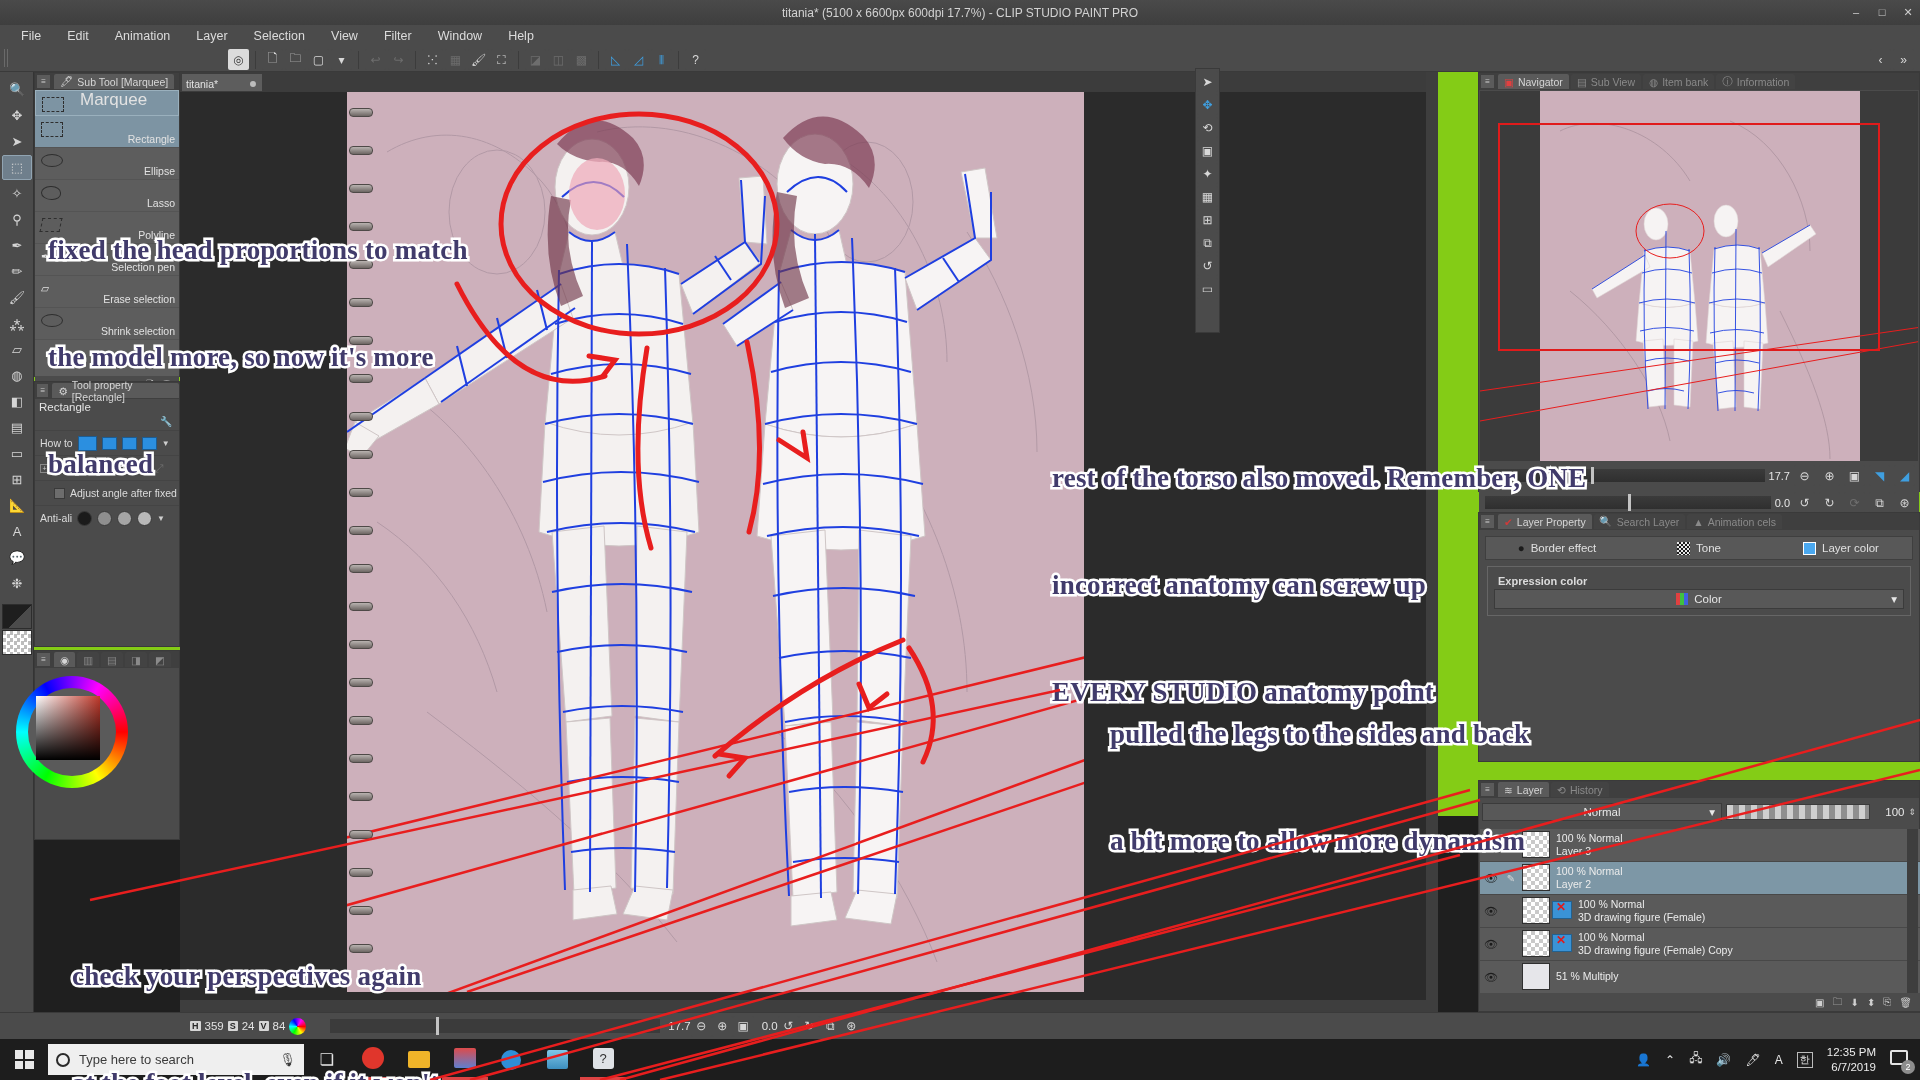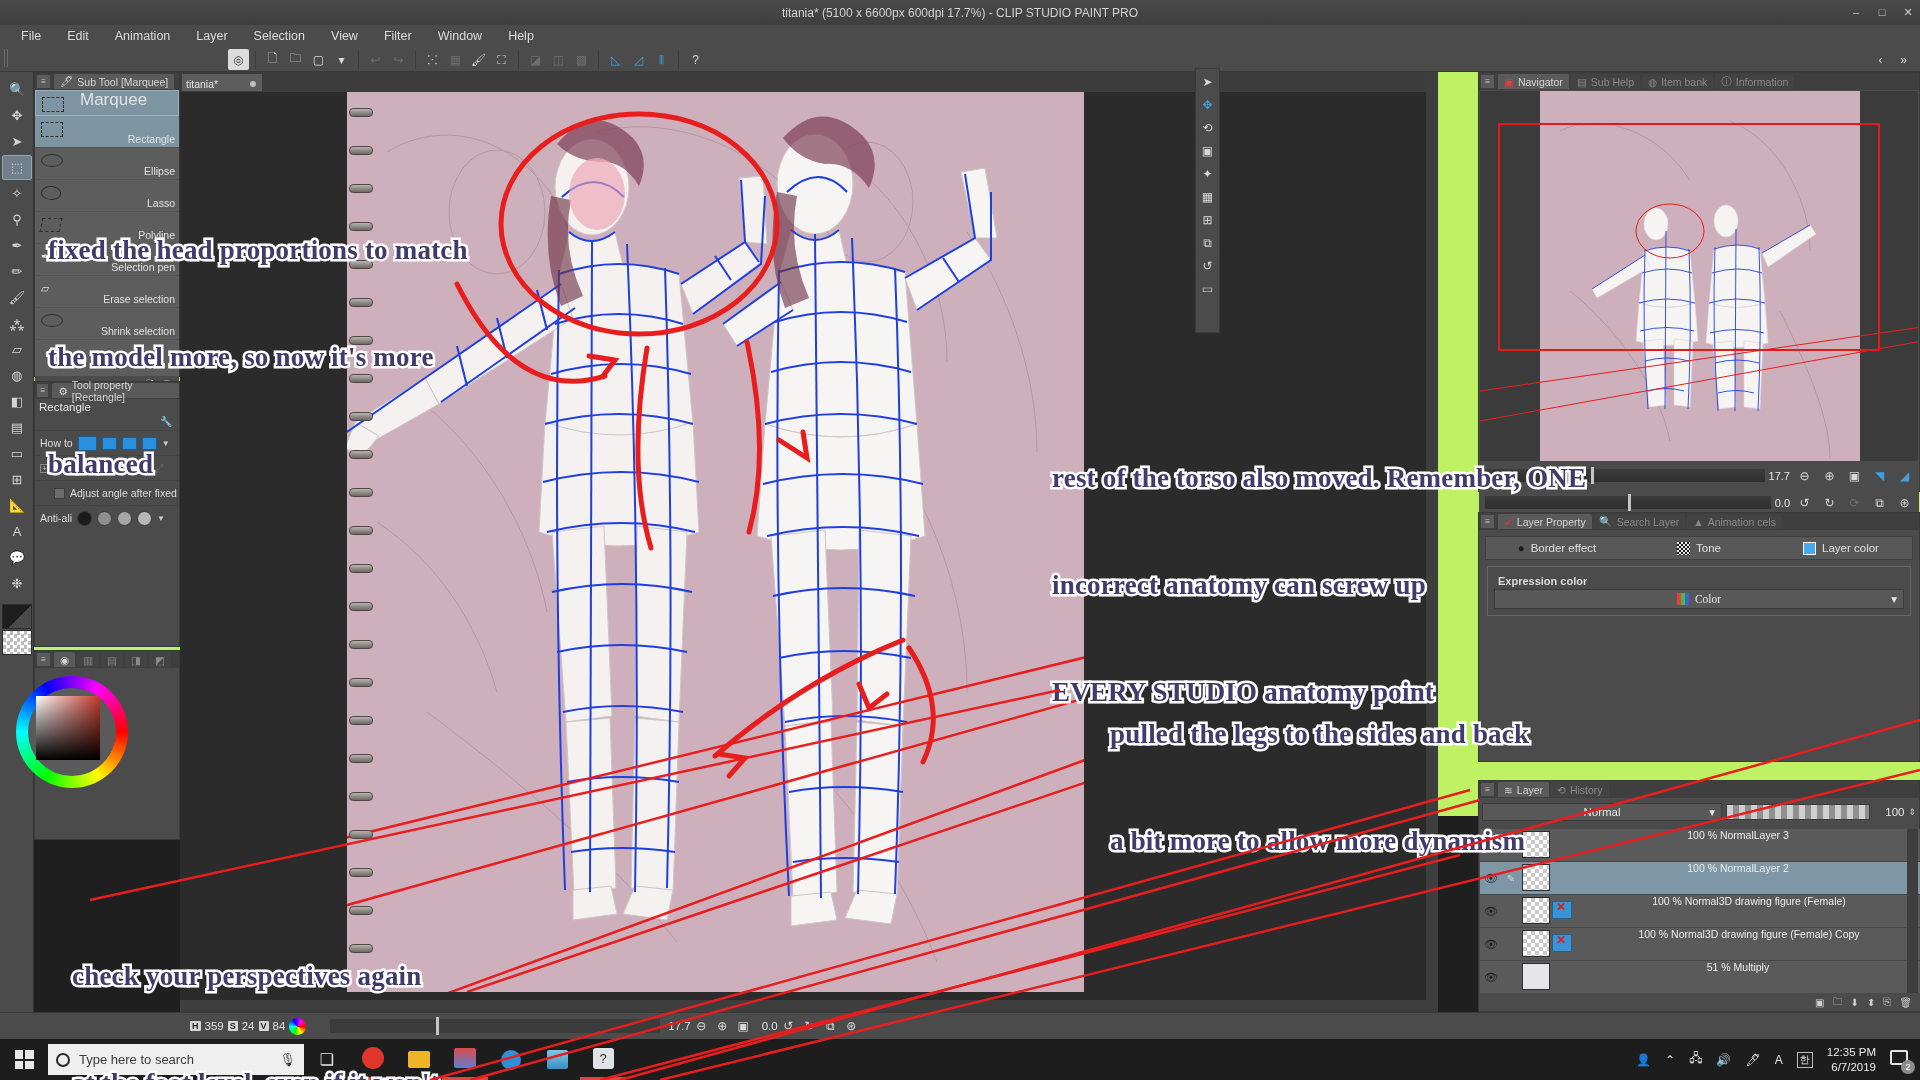--- a/index.html
+++ b/index.html
@@ -1,18 +1,18 @@
 <!DOCTYPE html>
 <html><head>
 <meta charset="utf-8">
 <style>
   html,body{margin:0;padding:0;background:#1f1f1f;}
   *{box-sizing:border-box;}
   body{width:1920px;height:1080px;overflow:hidden;font-family:"Liberation Sans",sans-serif;}
-  #app{position:relative;width:1920px;height:816px;background:#bef264;}
+  #app{position:relative;width:1920px;height:816px;background:#84cc16;}
 
   
   .titlebar{position:absolute;left:0;top:0;width:1920px;height:25px;background:linear-gradient(#4a4a4a,#3e3e3e);
     display:flex;align-items:center;justify-content:center;color:#d2d2d2;font-size:12px;}
   .winbtns{position:absolute;right:4px;top:4px;display:flex;gap:10px;color:#cfcfcf;font-size:11px;}
   .winbtns span{width:16px;height:16px;display:flex;align-items:center;justify-content:center;}
 
   
   .menubar{position:absolute;left:0;top:25px;width:1920px;height:22px;background:#4b4b4b;display:flex;align-items:center;
     padding-left:8px;color:#dcdcdc;font-size:12.5px;}
@@ -93,38 +93,38 @@
   .navred{position:absolute;left:18px;top:32px;width:382px;height:228px;border:2px solid #e01b1b;}
   .navbar2{height:27px;background:#4b4b4b;display:flex;align-items:center;justify-content:flex-end;gap:4px;padding-right:4px;}
   .navnum{color:#e6e6e6;font-size:11px;}
 
   .layerprop{position:absolute;left:1478px;top:512px;width:442px;height:250px;}
   .lpbtnrow{margin:6px;height:24px;background:#585858;border:1px solid #3f3f3f;display:flex;align-items:center;}
   .lpb{flex:1;display:flex;align-items:center;gap:6px;justify-content:center;color:#e0e0e0;font-size:11.5px;}
   .fieldset{margin:4px 8px;border:1px solid #666;padding:4px 6px 6px;}
   .fieldset > .lg{color:#dcdcdc;font-size:11px;margin-top:-12px;background:#4b4b4b;display:inline-block;padding:0 4px;font-weight:bold;}
   .combo{height:20px;background:#585858;border:1px solid #3b3b3b;display:flex;align-items:center;justify-content:center;
-    position:relative;color:#e6e6e6;font-size:11.5px;gap:6px;font-family:Liberation Serif, serif;}
+    position:relative;color:#e6e6e6;font-size:11.5px;gap:6px;}
   .combo .arr{position:absolute;right:6px;}
 
   .layerpal{position:absolute;left:1478px;top:780px;width:442px;height:232px;}
   .lblend{height:22px;margin:3px;display:flex;align-items:center;gap:4px;}
   .blendcombo{width:240px;height:18px;background:#585858;border:1px solid #3b3b3b;color:#e8e8e8;font-size:11.5px;
     display:flex;align-items:center;justify-content:center;position:relative;}
   .opacity{flex:1;height:16px;background:repeating-linear-gradient(90deg,#cfcfcf 0 6px,#8f8f8f 6px 12px);border:1px solid #3b3b3b;}
   .opval{color:#e8e8e8;font-size:11.5px;width:30px;text-align:right;}
   .ltoolrow{height:20px;display:flex;align-items:center;gap:5px;padding:0 5px;color:#d8d8d8;font-size:11px;}
   .layerrows{position:absolute;left:1px;top:48px;width:440px;height:182px;overflow:hidden;background:#5a5a5a;}
   .lrow{height:33px;display:flex;align-items:stretch;border-bottom:1px solid #484848;position:relative;}
   .lrow.sel{background:#7d97a6;}
   .eyecell{width:22px;display:flex;align-items:center;justify-content:center;color:#1b1b1b;font-size:11px;}
   .penclose{width:18px;display:flex;align-items:center;justify-content:center;color:#d8d8d8;font-size:10px;}
   .thumb{width:28px;height:27px;margin:2px;border:1px solid #2f2f2f;
     background:repeating-conic-gradient(#ffffff 0% 25%,#c9c9c9 0% 50%) 0 0/8px 8px;}
-  .ltext{flex:1;padding-left:4px;color:#ececec;font-size:10.5px;display:flex;flex-direction:row;justify-content:center;line-height:1.25;}
+  .ltext{flex:1;padding-left:4px;color:#ececec;font-size:10.5px;display:flex;flex-direction:column;justify-content:center;line-height:1.25;}
   .lrow3d{width:20px;height:18px;background:#3a93d6;border:1px solid #23618f;margin:6px 2px 0 0;position:relative;}
   .lrow3d:after{content:"✕";position:absolute;left:3px;top:-2px;color:#e01b1b;font-size:12px;font-weight:bold;}
 
   
   .statusbar{position:absolute;left:0;top:1012px;width:1920px;height:27px;background:#4b4b4b;border-top:1px solid #3a3a3a;
     display:flex;align-items:center;color:#e2e2e2;font-size:11.5px;}
   .hsv{display:flex;align-items:center;gap:4px;}
   .hsvtag{background:#d6d6d6;color:#2a2a2a;font-size:9px;padding:0 2px;border-radius:1px;font-weight:bold;}
   .minicw{width:17px;height:17px;border-radius:50%;
     background:conic-gradient(from 90deg,#ff0000,#ffff00,#00ff00,#00ffff,#0000ff,#ff00ff,#ff0000);}
@@ -549,21 +549,21 @@
 
   <div class="palette navpal">
     <div class="ptabs">
       <div class="phandle">≡</div>
       <div class="ptab">
         <span style="color:#e04040;">▣</span>
         <span>Navigator</span>
       </div>
       <div class="ptab off">
         <span>▤</span>
-        <span>Sub Help</span>
+        <span>Sub View</span>
       </div>
       <div class="ptab off">
         <span>◍</span>
         <span>Item bank</span>
       </div>
       <div class="ptab off">
         <span>ⓘ</span>
         <span>Information</span>
       </div>
     </div>

